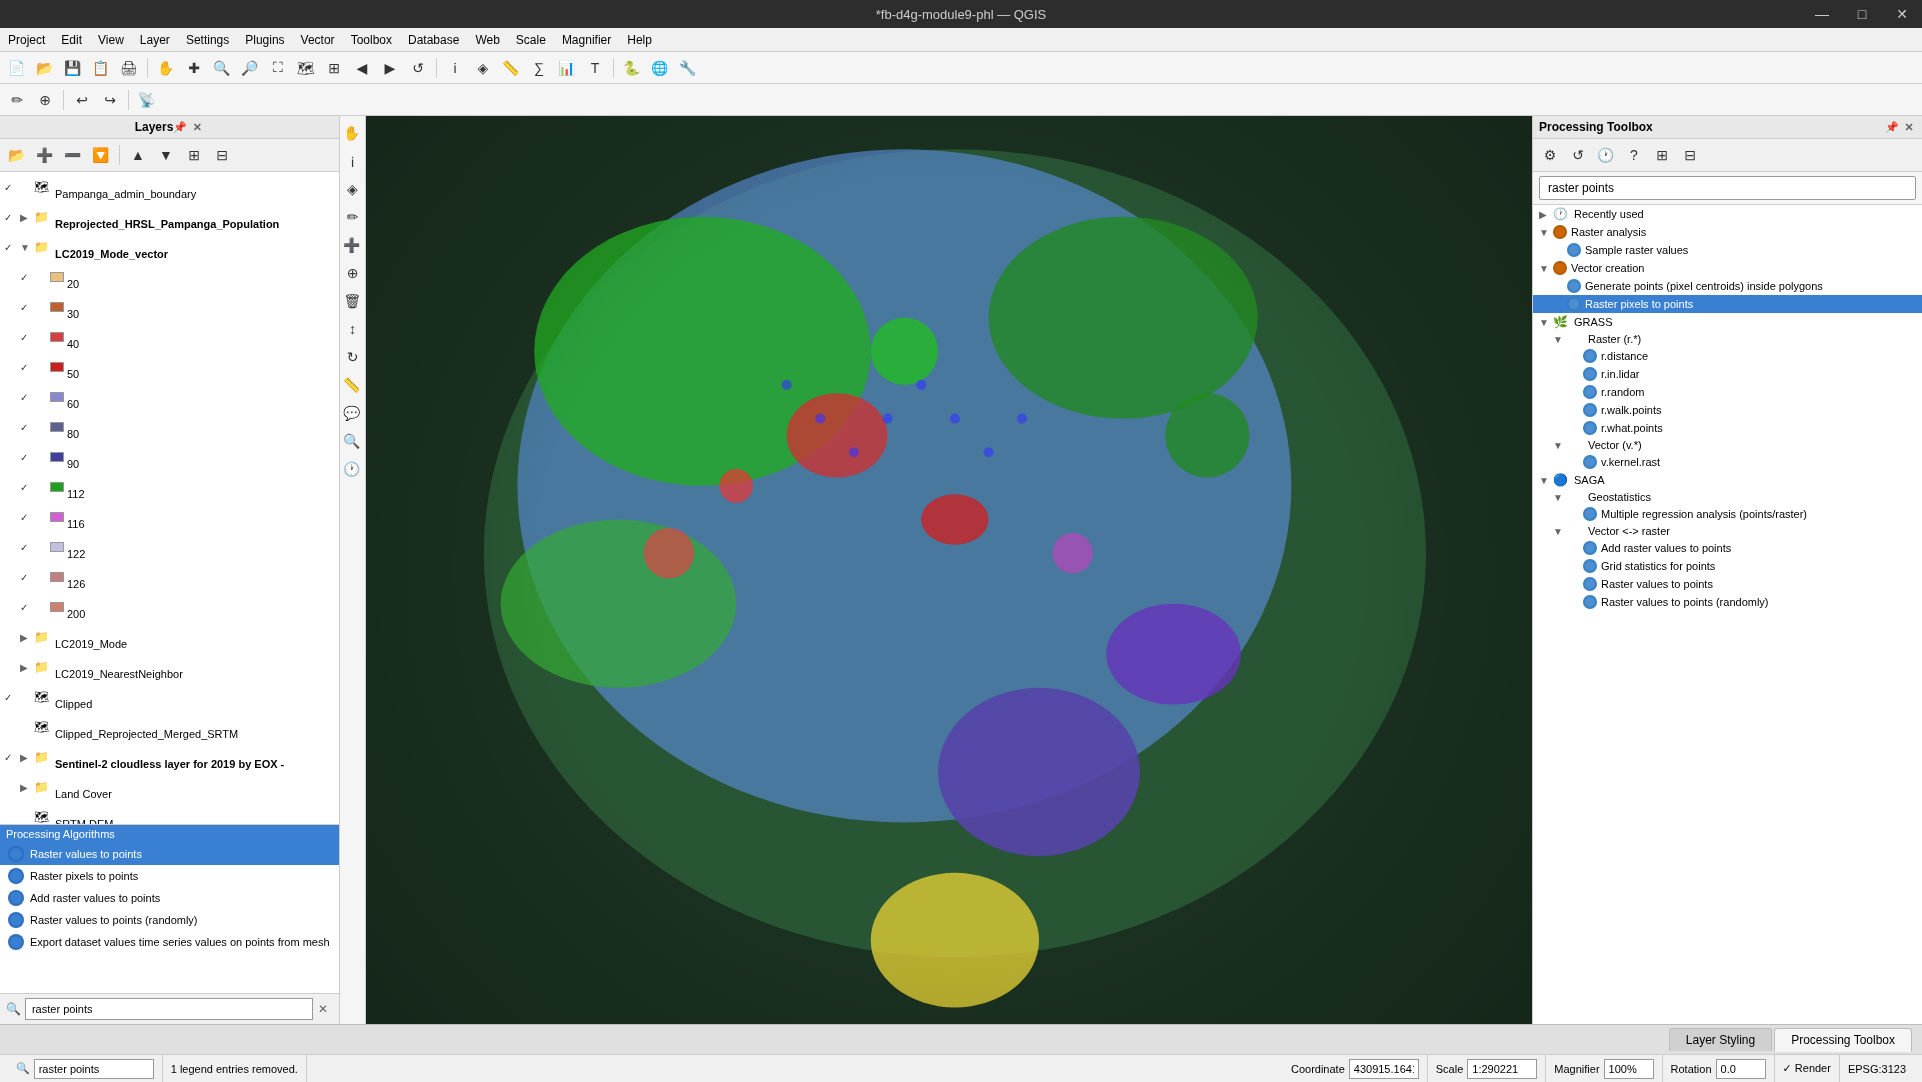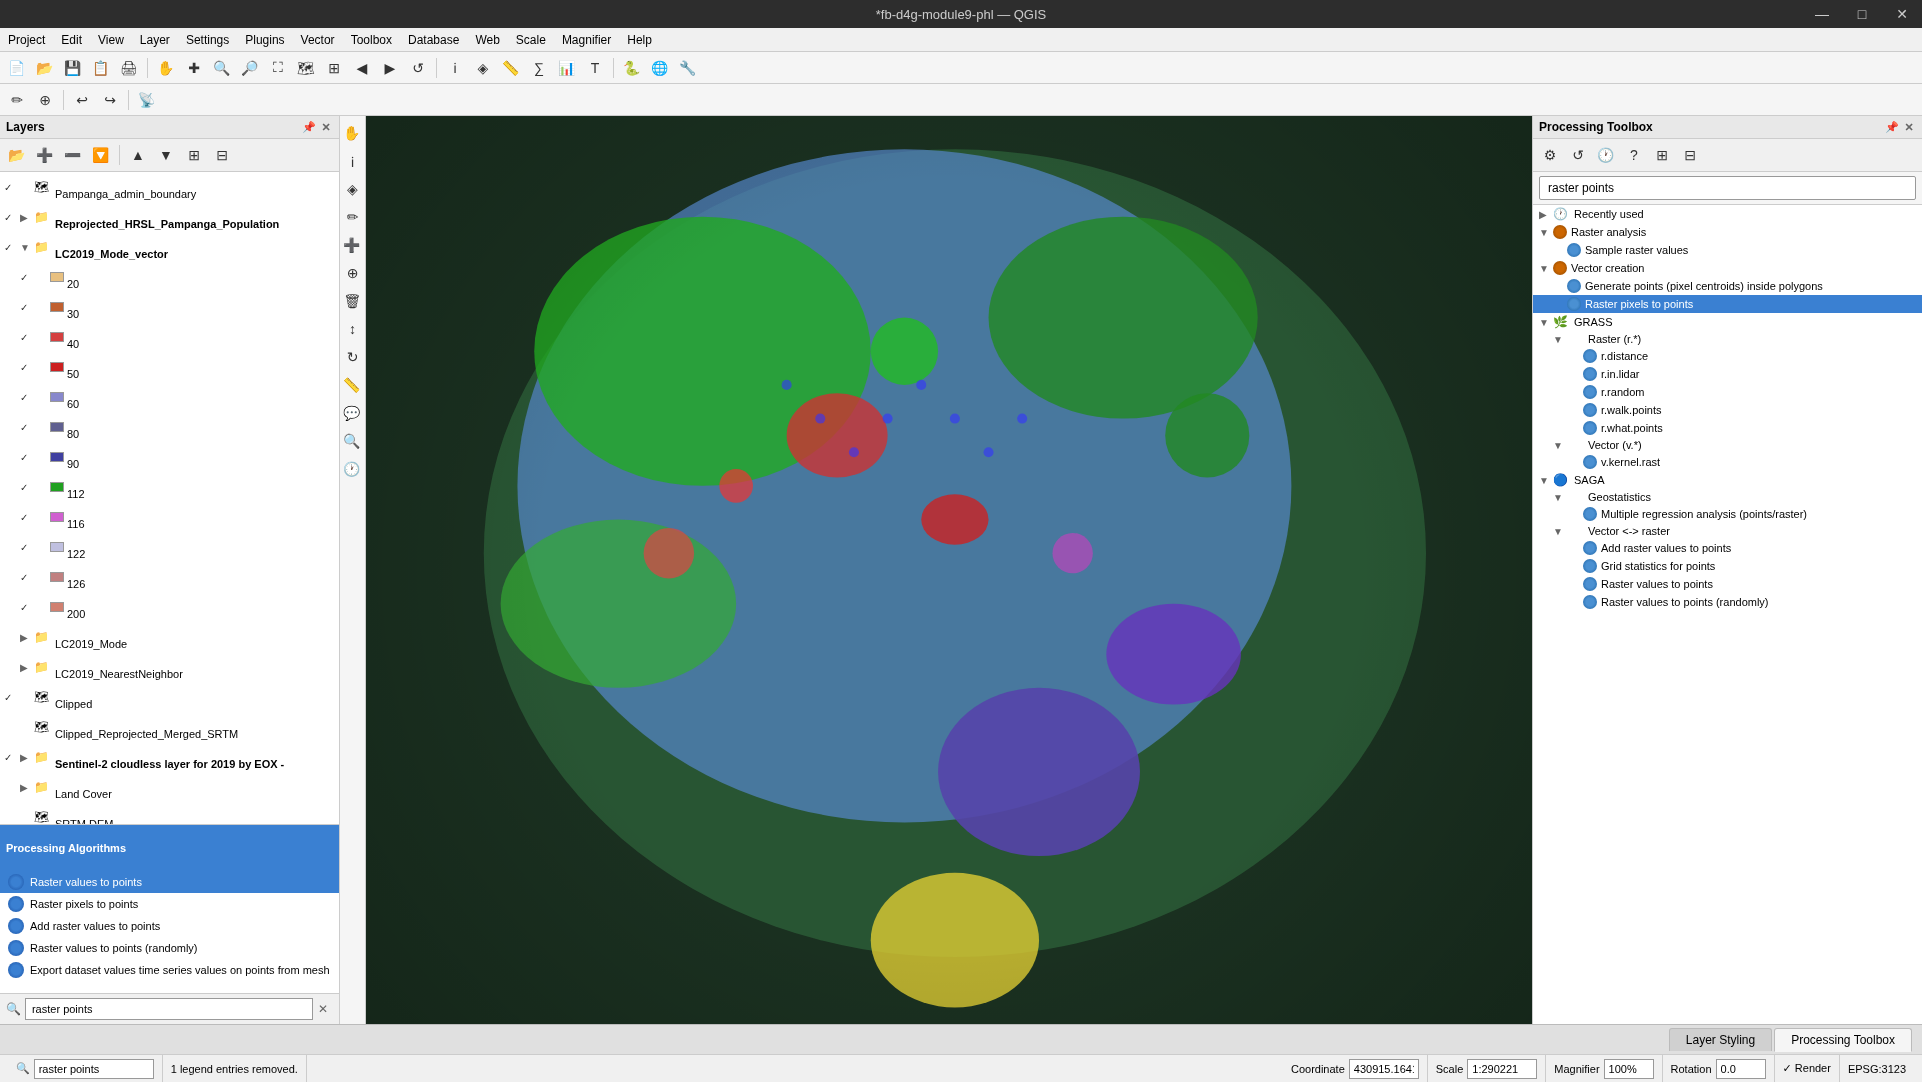--- a/index.html
+++ b/index.html
@@ -86,21 +86,21 @@
       flex-direction: column;
     }
     #layers-header {
       background: #e8e8e8;
       border-bottom: 1px solid #ccc;
       padding: 4px 6px;
       font-weight: bold;
       font-size: 12px;
       display: flex;
       align-items: center;
-      justify-content: space-between;
+      justify-content: center;
     }
     #layers-toolbar {
       display: flex;
       align-items: center;
       padding: 3px 4px;
       gap: 2px;
       border-bottom: 1px solid #ccc;
       background: #f0f0f0;
     }
     #layers-tree {
@@ -134,23 +134,23 @@
     #proc-alg-panel {
       height: 200px;
       border-top: 1px solid #ccc;
       display: flex;
       flex-direction: column;
       background: #fff;
     }
     #proc-alg-header {
       background: #3a80d2;
       color: white;
-      padding: 17px 6px;
+      padding: 3px 6px;
       font-size: 11px;
-      font-weight: bold;
+      font-weight: normal;
     }
     #proc-alg-list {
       flex: 1;
       overflow-y: auto;
       font-size: 11px;
     }
     .alg-item {
       display: flex;
       align-items: center;
       padding: 3px 8px;

